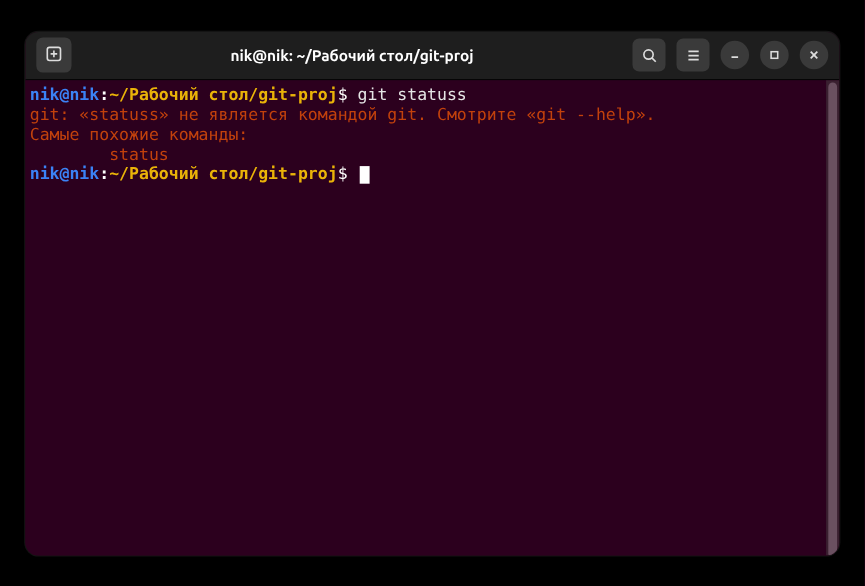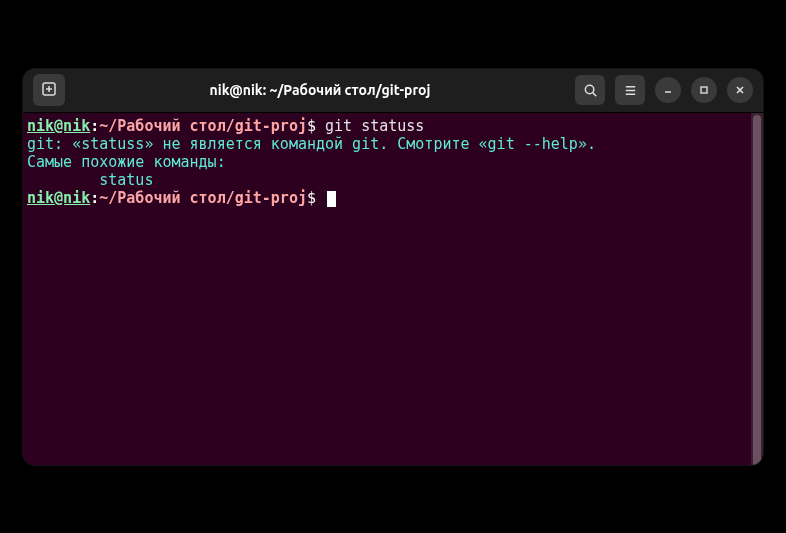--- a/index.html
+++ b/index.html
@@ -11,21 +11,21 @@
       background: #000;
       width: 786px;
       height: 533px;
       display: flex;
       align-items: center;
       justify-content: center;
       font-family: 'DejaVu Sans Mono', 'Ubuntu Mono', monospace;
     }
     .window {
       width: 740px;
-      height: 396px;
+      height: 476px;
       background: #2c001e;
       border-radius: 12px;
       overflow: hidden;
       display: flex;
       flex-direction: column;
       box-shadow: 0 0 0 1px rgba(255,255,255,0.08);
     }
     .titlebar {
       height: 44px;
       background: #1e1e1e;
@@ -106,26 +106,26 @@
     }
     .scrollbar-thumb {
       position: absolute;
       left: 2px;
       right: 2px;
       top: 2px;
       height: 100%;
       background: #6a5060;
       border-radius: 4px;
     }
-    .prompt-user { color: #86efac; font-weight: bold; text-decoration: underline; }
-    .prompt-path { color: #fca5a5; font-weight: bold; }
+    .prompt-user { color: #3b82f6; font-weight: bold; }
+    .prompt-path { color: #eab308; font-weight: bold; }
     .prompt-colon { color: #ffffff; font-weight: bold; }
     .prompt-dollar { color: #ffffff; }
     .cmd { color: #e5e5e5; }
-    .output { color: #5eead4; }
+    .output { color: #c2410c; }
     .cursor {
       display: inline-block;
       width: 9px;
       height: 16px;
       background: #ffffff;
       vertical-align: text-bottom;
       margin-left: 2px;
     }
     .line { display: block; }
   </style>

